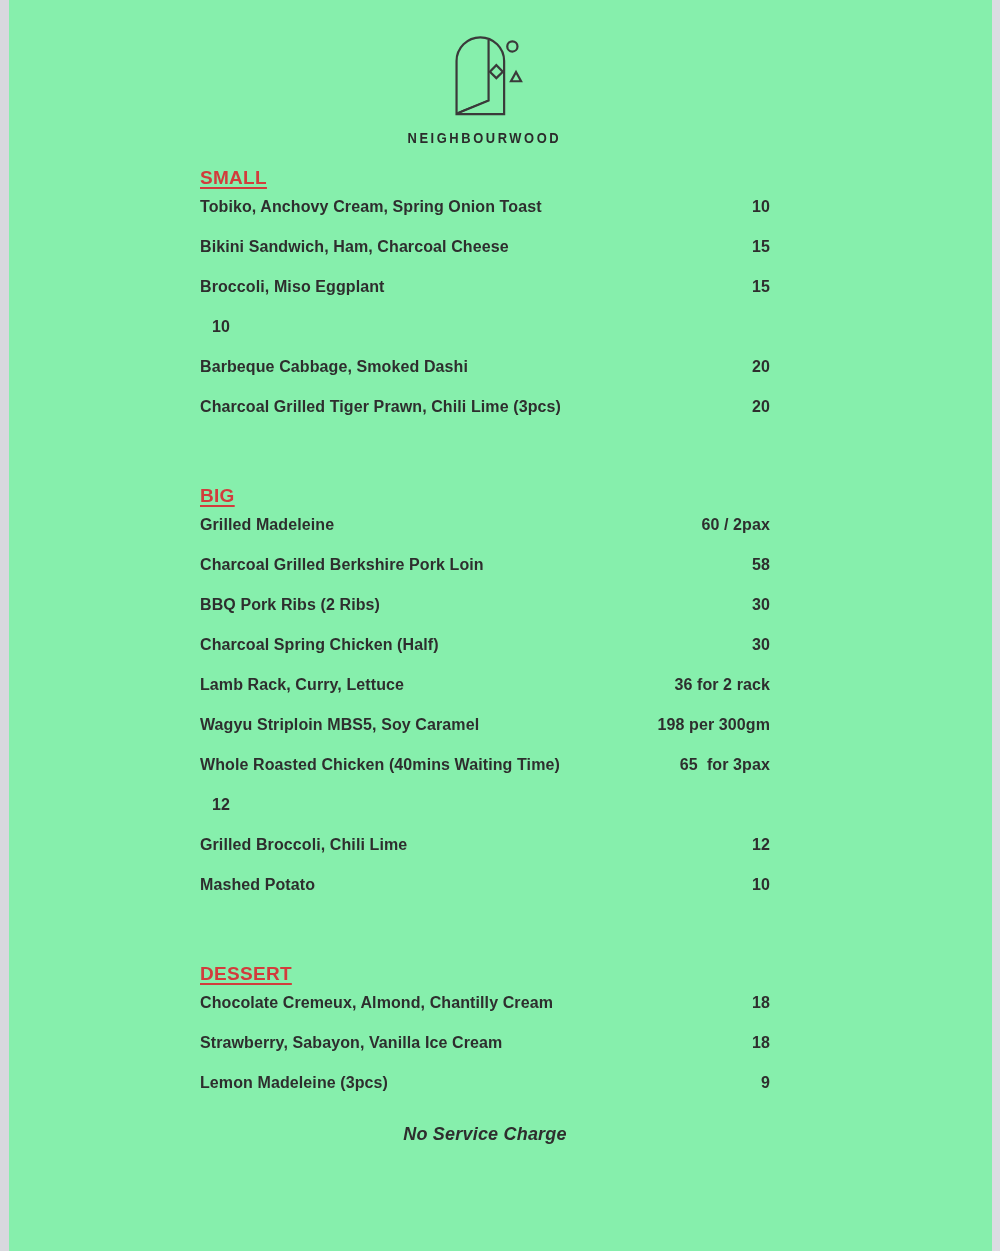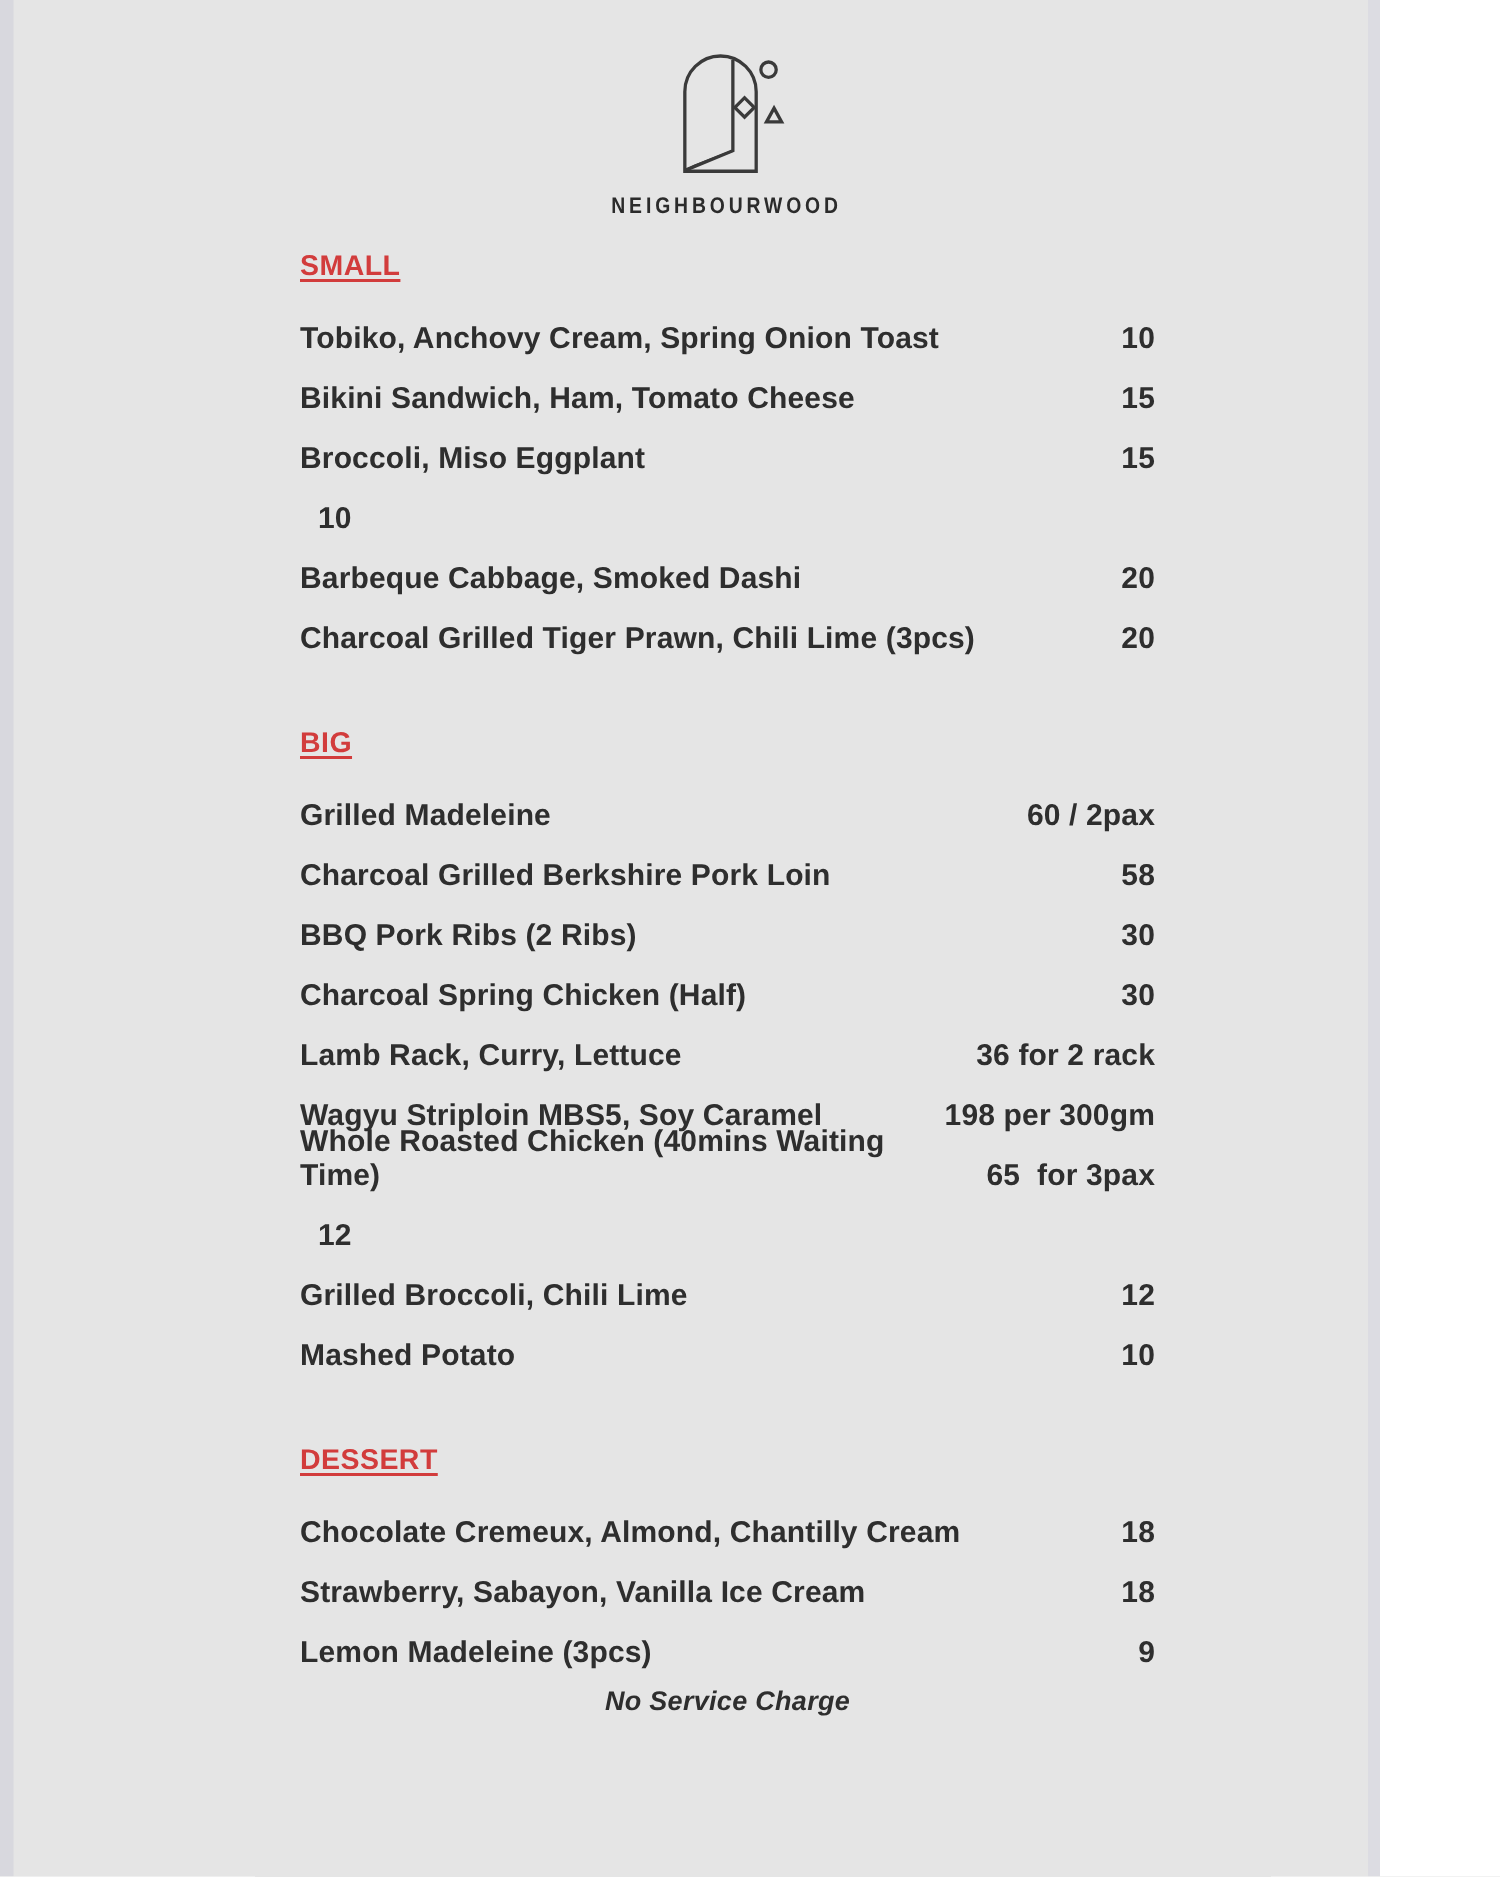--- a/index.html
+++ b/index.html
@@ -3,22 +3,22 @@
 <meta charset="utf-8">
 <style>
   html, body { margin: 0; padding: 0; }
   body {
     width: 1000px; height: 1251px;
     background: #ffffff;
     font-family: "Liberation Sans", sans-serif;
   }
   .page {
     position: relative;
-    width: 920px; height: 1251px;
-    background: #e5e5e5;
+    width: 1000px; height: 1251px;
+    background: #86efac;
     color: #2e2e2e;
     overflow: hidden;
   }
   .edge-strip-left {
     position: absolute; left: 0; top: 0;
     width: 9px; height: 100%;
     background: #d8d8de;
   }
   .edge-strip-right {
     position: absolute; right: 0; top: 0;
@@ -53,23 +53,23 @@
     font-weight: 700;
     color: #d23c3c;
     text-decoration: underline;
     text-decoration-color: #d23c3c;
     text-decoration-thickness: 2px;
     text-underline-offset: 3px;
     letter-spacing: 0.3px;
   }
   .menu-row {
     height: 40px;
-    display: flex; align-items: flex-end;
+    display: flex; align-items: flex-start;
     justify-content: space-between;
-    font-size: 20px;
+    font-size: 16px;
     font-weight: 600;
     letter-spacing: 0.1px;
   }
   .item-name { flex: 1 1 auto; }
   .item-price {
     flex: 0 0 auto;
     text-align: right;
     white-space: pre;
     padding-left: 12px;
   }
@@ -112,21 +112,21 @@
 
   <div class="menu">
 
     <div class="section">
       <h2 class="section-title">SMALL</h2>
       <div class="menu-row">
         <span class="item-name">Tobiko, Anchovy Cream, Spring Onion Toast</span>
         <span class="item-price">10</span>
       </div>
       <div class="menu-row">
-        <span class="item-name">Bikini Sandwich, Ham, Tomato Cheese</span>
+        <span class="item-name">Bikini Sandwich, Ham, Charcoal Cheese</span>
         <span class="item-price">15</span>
       </div>
       <div class="menu-row">
         <span class="item-name">Broccoli, Miso Eggplant</span>
         <span class="item-price">15</span>
       </div>
       <div class="menu-row">
         <span class="item-price">10</span>
       </div>
       <div class="menu-row">

